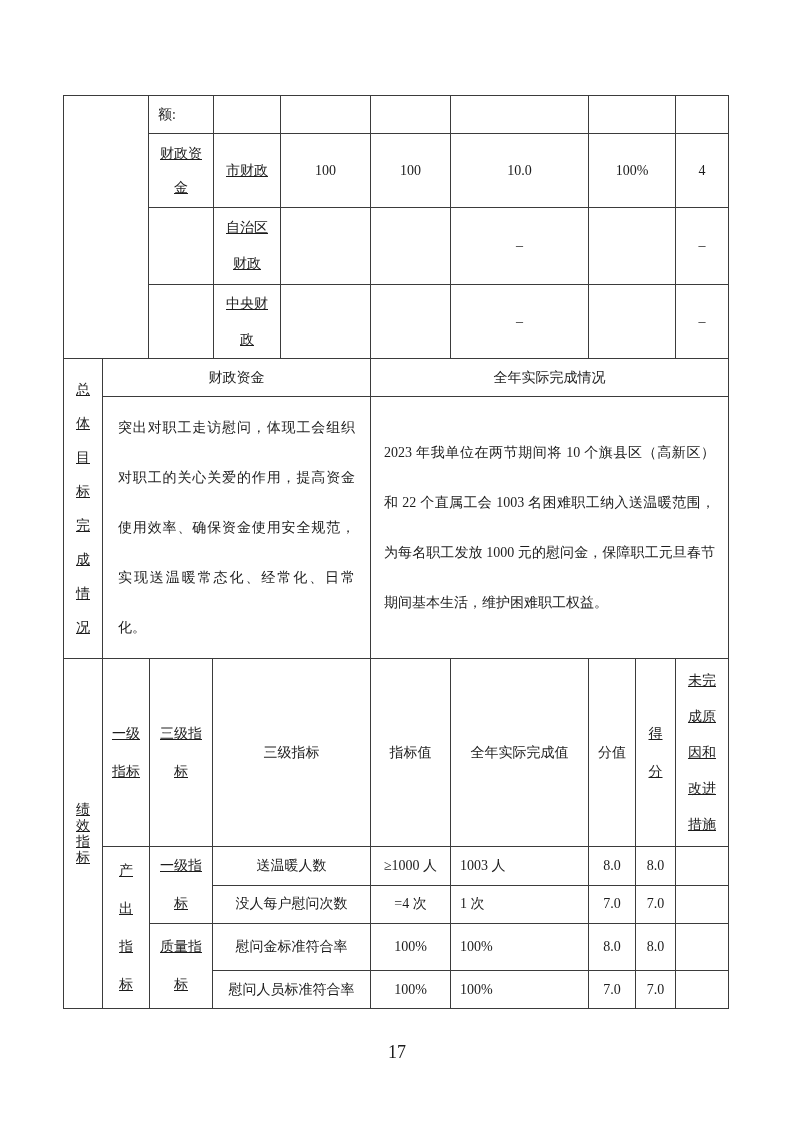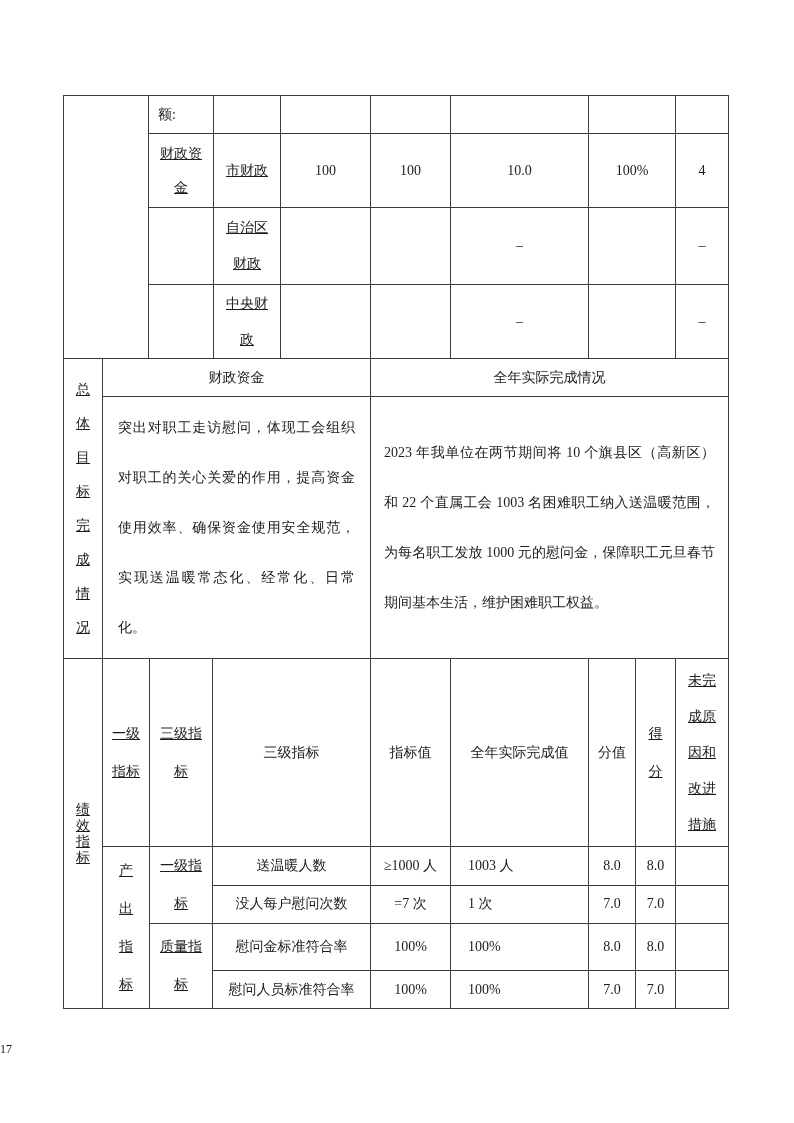--- a/index.html
+++ b/index.html
@@ -41,27 +41,28 @@
   .lh16 { line-height: 16px; }
   .lh34 { line-height: 34px; }
   .lh36 { line-height: 36px; }
   .lh38 { line-height: 38px; }
   .para {
     text-align: justify;
     text-justify: inter-ideograph;
     line-height: 50px;
     padding: 0 12px;
   }
-  .leftcell { text-align: left; padding-left: 17px; }
+  .leftcell { text-align: left; padding-left: 9px; }
   .pagenum {
     position: absolute;
     top: 1042px;
     left: 0;
     width: 100%;
-    font-size: 12px;
+    text-align: center;
+    font-size: 18px;
   }
 </style>
 </head>
 <body>
 
 <div class="sheet">
   <div class="tables">
 
     <table>
       <colgroup>
@@ -191,21 +192,21 @@
         </td>
         <td>送温暖人数</td>
         <td>≥1000 人</td>
         <td class="leftcell">1003 人</td>
         <td>8.0</td>
         <td>8.0</td>
         <td></td>
       </tr>
       <tr style="height:38px">
         <td>没人每户慰问次数</td>
-        <td>=7 次</td>
+        <td>=4 次</td>
         <td class="leftcell">1 次</td>
         <td>7.0</td>
         <td>7.0</td>
         <td></td>
       </tr>
       <tr style="height:47px">
         <td rowspan="2">
           <div class="stack w3 lh38">质量指标</div>
         </td>
         <td>慰问金标准符合率</td>

